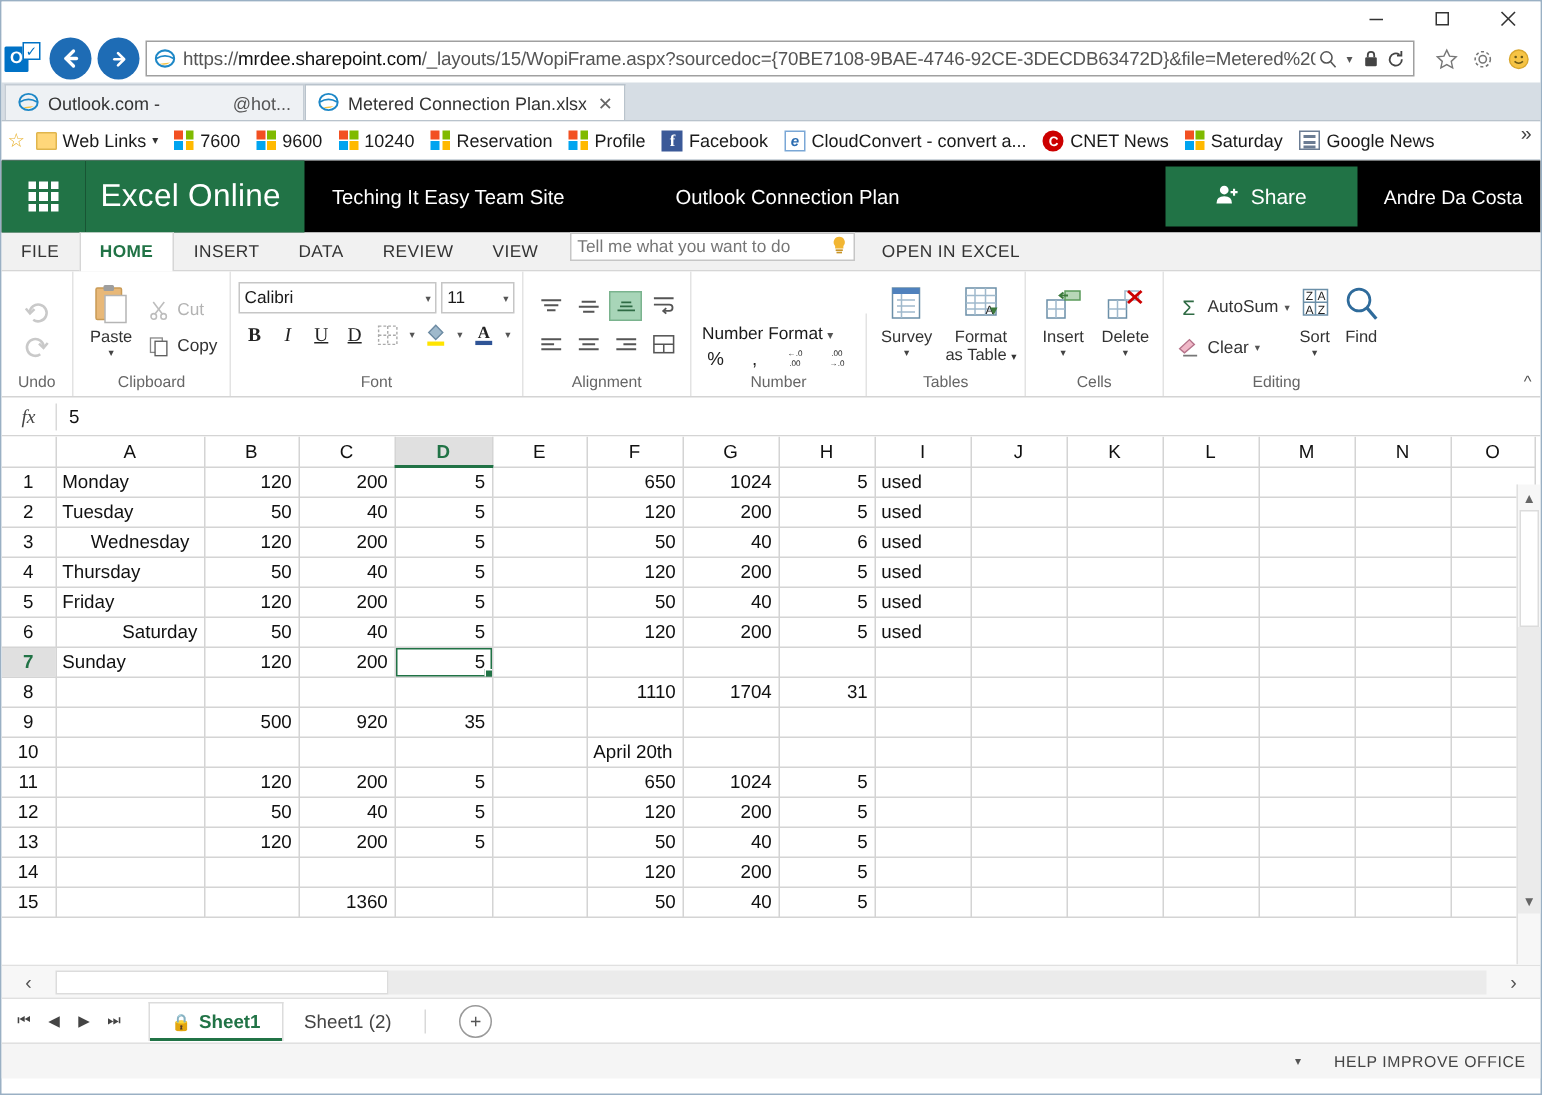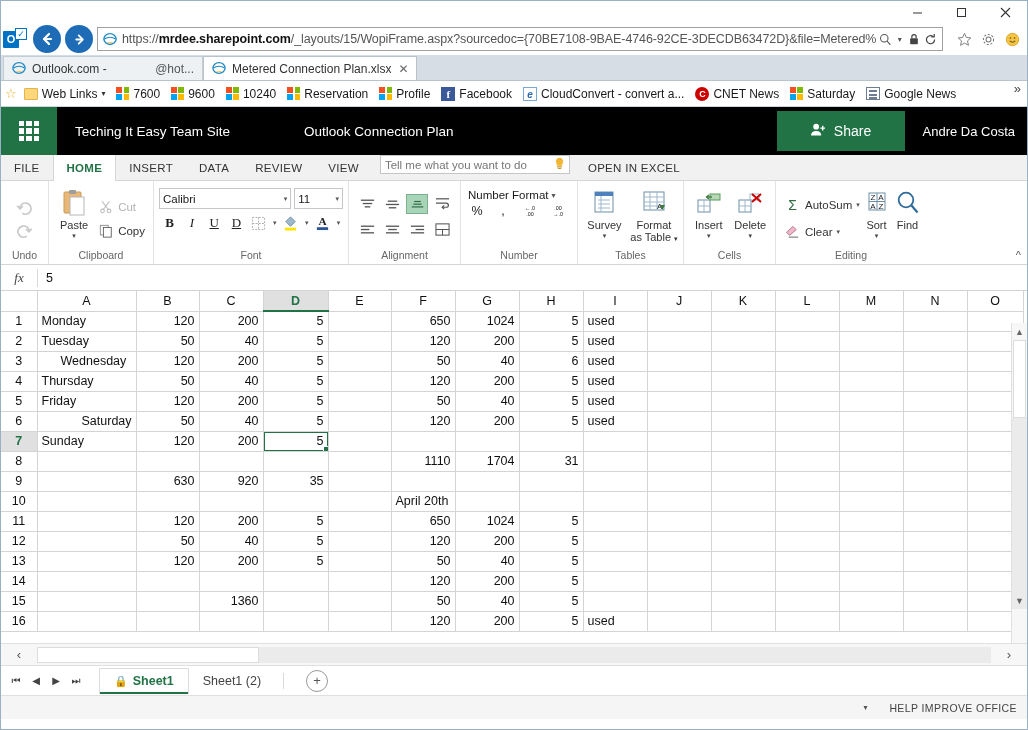--- a/index.html
+++ b/index.html
@@ -35,21 +35,21 @@
   .navbtn.fwd { background:#1e6cb5; }
   .navbtn svg { display:block; }
 
   .urlbar { flex:1 1 auto; height:24px; border:1px solid #a0a0a0;
             background:#fff; display:flex; align-items:center; padding:0 3px;
             min-width:0; }
   .url-fav { width:18px; height:18px; flex:0 0 auto; display:flex;
              align-items:center; justify-content:center; }
   .url-text { flex:1 1 auto; font-size:12.5px; color:#555; white-space:nowrap;
               overflow:hidden; padding-left:3px; letter-spacing:-0.1px; }
-  .url-text b { color:#111; font-weight:700; }
+  .url-text b { color:#111; font-weight:400; }
   .url-ico { width:17px; height:20px; flex:0 0 auto; display:flex;
              align-items:center; justify-content:center; color:#444; }
   .chev { font-size:8px; color:#555; width:11px; text-align:center; }
   .chrome-icons { display:flex; align-items:center; gap:6px; padding-left:8px;
                   flex:0 0 auto; }
   .chrome-icons span { width:18px; height:18px; display:flex; align-items:center;
                        justify-content:center; }
 
   .tabstrip { height:26px; background:#d6dde4; display:flex; align-items:flex-end;
               padding-left:2px; border-bottom:1px solid #b9c3cc; }
@@ -450,20 +450,21 @@
           <i></i>
           <i></i>
           <i></i>
           <i></i>
           <i></i>
           <i></i>
           <i></i>
           <i></i>
         </span>
     </div>
+    <div class="xl-brand">Excel Online</div>
     <div class="xl-site">Teching It Easy Team Site</div>
     <div class="xl-doc">Outlook Connection Plan</div>
     <div class="xl-spacer"></div>
     <div class="share-btn">
       <span>
         <svg width="17" height="15" viewBox="0 0 18 16">
             <circle cx="6.5" cy="5" r="3.1" fill="#fff"></circle>
             <path d="M1 14.5 Q1 9.5 6.5 9.5 Q12 9.5 12 14.5 Z" fill="#fff"></path>
             <path d="M13.5 4 V9 M11 6.5 H16" stroke="#fff" stroke-width="1.5"></path>
           </svg>
@@ -655,21 +656,21 @@
                 <rect x="2" y="2" width="14" height="12" fill="none" stroke="#555" stroke-width="1.1"></rect>
                 <line x1="2" y1="8" x2="16" y2="8" stroke="#555" stroke-width="1.1"></line>
                 <line x1="9" y1="8" x2="9" y2="14" stroke="#555" stroke-width="1.1"></line>
               </svg>
           </div>
         </div>
       </div>
       <div class="rgroup-label">Alignment</div>
     </div>
 
-    <div class="rgroup" style="width:117px;">
+    <div class="rgroup" style="width:117px;margin-top:28px;">
       <div class="rgroup-body" style="flex-direction:column;">
         <div class="numrow1">
           <span>Number Format</span>
           <span style="font-size:8px;color:#555;">▾</span>
         </div>
         <div class="numrow2">
           <span class="numbtn">%</span>
           <span class="numbtn">,</span>
           <span class="numbtn">
             <svg width="18" height="15" viewBox="0 0 20 16">
@@ -976,21 +977,21 @@
             <td class="cell txt" style="width: 64px;"></td>
             <td class="cell txt" style="width: 64px;"></td>
             <td class="cell txt" style="width: 64px;"></td>
             <td class="cell txt" style="width: 64px;"></td>
             <td class="cell txt" style="width: 64px;"></td>
             <td class="cell txt" style="width: 56px;"></td>
           </tr>
           <tr>
             <th class="rowhead">9</th>
             <td class="cell txt" style="width: 97px;"></td>
-            <td class="cell num" style="width: 63px;">630</td>
+            <td class="cell num" style="width: 63px;">500</td>
             <td class="cell num" style="width: 64px;">920</td>
             <td class="cell num" style="width: 65px;">35</td>
             <td class="cell txt" style="width: 63px;"></td>
             <td class="cell txt" style="width: 64px;"></td>
             <td class="cell txt" style="width: 64px;"></td>
             <td class="cell txt" style="width: 64px;"></td>
             <td class="cell txt" style="width: 64px;"></td>
             <td class="cell txt" style="width: 64px;"></td>
             <td class="cell txt" style="width: 64px;"></td>
             <td class="cell txt" style="width: 64px;"></td>
@@ -1092,38 +1093,20 @@
             <th class="rowhead">15</th>
             <td class="cell txt" style="width: 97px;"></td>
             <td class="cell txt" style="width: 63px;"></td>
             <td class="cell num" style="width: 64px;">1360</td>
             <td class="cell txt" style="width: 65px;"></td>
             <td class="cell txt" style="width: 63px;"></td>
             <td class="cell num" style="width: 64px;">50</td>
             <td class="cell num" style="width: 64px;">40</td>
             <td class="cell num" style="width: 64px;">5</td>
             <td class="cell txt" style="width: 64px;"></td>
-            <td class="cell txt" style="width: 64px;"></td>
-            <td class="cell txt" style="width: 64px;"></td>
-            <td class="cell txt" style="width: 64px;"></td>
-            <td class="cell txt" style="width: 64px;"></td>
-            <td class="cell txt" style="width: 64px;"></td>
-            <td class="cell txt" style="width: 56px;"></td>
-          </tr>
-          <tr>
-            <th class="rowhead">16</th>
-            <td class="cell txt" style="width: 97px;"></td>
-            <td class="cell txt" style="width: 63px;"></td>
-            <td class="cell txt" style="width: 64px;"></td>
-            <td class="cell txt" style="width: 65px;"></td>
-            <td class="cell txt" style="width: 63px;"></td>
-            <td class="cell num" style="width: 64px;">120</td>
-            <td class="cell num" style="width: 64px;">200</td>
-            <td class="cell num" style="width: 64px;">5</td>
-            <td class="cell txt" style="width: 64px;">used</td>
             <td class="cell txt" style="width: 64px;"></td>
             <td class="cell txt" style="width: 64px;"></td>
             <td class="cell txt" style="width: 64px;"></td>
             <td class="cell txt" style="width: 64px;"></td>
             <td class="cell txt" style="width: 64px;"></td>
             <td class="cell txt" style="width: 56px;"></td>
           </tr>
         </tbody>
     </table>
 

